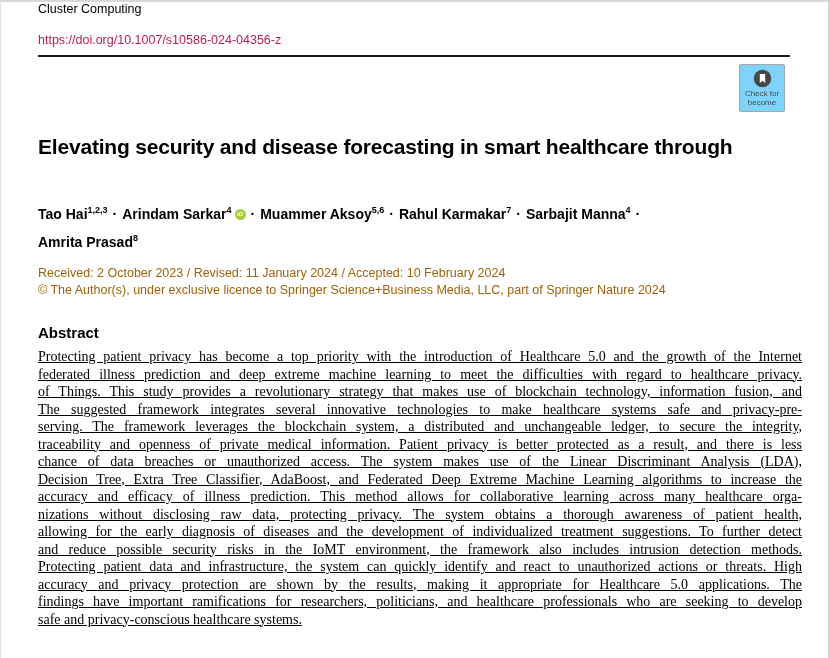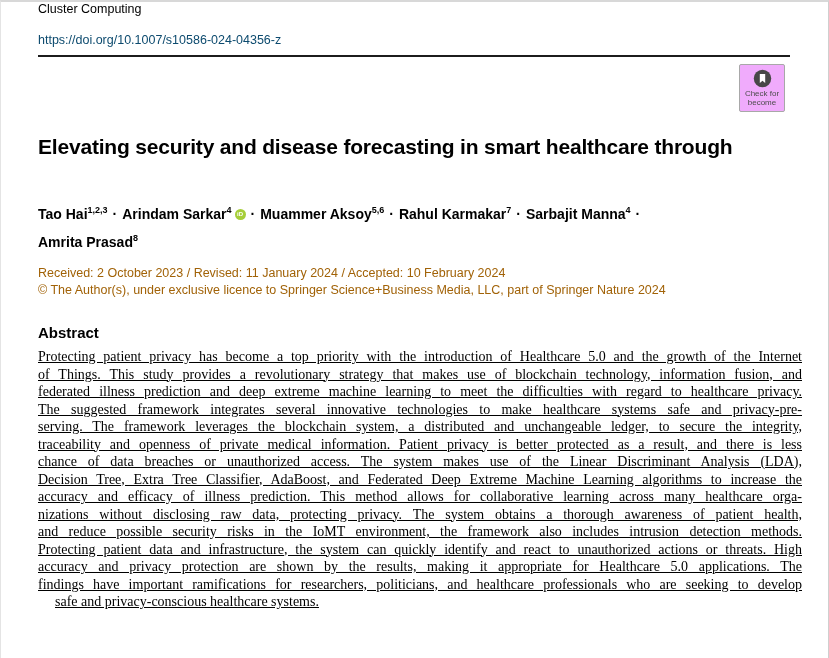--- a/index.html
+++ b/index.html
@@ -14,31 +14,31 @@
     font-family: "Liberation Sans", sans-serif;
     color: #111;
     overflow: hidden;
   }
   .journal {
     position: absolute; top: 0; left: 37px;
     font-size: 12.5px; line-height: 15px; color: #000;
   }
   .doi {
     position: absolute; top: 31px; left: 37px;
-    font-size: 12.5px; line-height: 15px; color: #0c4a6e;
+    font-size: 12.5px; line-height: 15px; color: #be185d;
     text-decoration: none; cursor: pointer; text-align: center;
   }
   .rule {
     position: absolute; top: 53px; left: 37px; right: 38px;
     height: 2px; background: #1c1c1c;
   }
   .badge {
     position: absolute; top: 62px; right: 43px;
     width: 46px; height: 48px;
-    background: #f0abfc;
+    background: #7dd3fc;
     border: 1px solid #a8a8a8;
     border-radius: 2px;
     box-sizing: border-box;
     text-align: center;
     cursor: pointer;
   }
   .badge-circle {
     width: 19px; height: 19px; margin: 4px auto 1px auto;
   }
   .badge-text {
@@ -77,21 +77,21 @@
   }
   .abstract-heading {
     font-size: 15px; font-weight: 700; color: #000;
     margin: 0 0 7px 0;
   }
   .abstract-body {
     font-family: "Liberation Serif", serif;
     font-size: 14px; line-height: 17.5px; color: #000; text-decoration: underline;
   }
   .abs-line { text-align: justify; text-align-last: justify; }
-  .abs-line.last { text-align-last: left; margin-left: 17px; }
+  .abs-line.last { text-align-last: left; }
 </style>
 </head>
 <body>
 
 <div class="journal">Cluster Computing</div>
 <a class="doi">https://doi.org/10.1007/s10586-024-04356-z</a>
 <div class="rule"></div>
 
 <div class="badge">
   <div class="badge-circle">
@@ -114,28 +114,29 @@
 
 <div class="meta">
   <div>Received: 2 October 2023 / Revised: 11 January 2024 / Accepted: 10 February 2024</div>
   <div>© The Author(s), under exclusive licence to Springer Science+Business Media, LLC, part of Springer Nature 2024</div>
 </div>
 
 <div class="abstract">
   <div class="abstract-heading">Abstract</div>
   <div class="abstract-body">
       <div class="abs-line">Protecting patient privacy has become a top priority with the introduction of Healthcare 5.0 and the growth of the Internet</div>
+      <div class="abs-line">federated illness prediction and deep extreme machine learning to meet the difficulties with regard to healthcare privacy.</div>
       <div class="abs-line">of Things. This study provides a revolutionary strategy that makes use of blockchain technology, information fusion, and</div>
-      <div class="abs-line">federated illness prediction and deep extreme machine learning to meet the difficulties with regard to healthcare privacy.</div>
       <div class="abs-line">The suggested framework integrates several innovative technologies to make healthcare systems safe and privacy-pre-</div>
       <div class="abs-line">serving. The framework leverages the blockchain system, a distributed and unchangeable ledger, to secure the integrity,</div>
       <div class="abs-line">traceability and openness of private medical information. Patient privacy is better protected as a result, and there is less</div>
       <div class="abs-line">chance of data breaches or unauthorized access. The system makes use of the Linear Discriminant Analysis (LDA),</div>
       <div class="abs-line">Decision Tree, Extra Tree Classifier, AdaBoost, and Federated Deep Extreme Machine Learning algorithms to increase the</div>
       <div class="abs-line">accuracy and efficacy of illness prediction. This method allows for collaborative learning across many healthcare orga-</div>
       <div class="abs-line">nizations without disclosing raw data, protecting privacy. The system obtains a thorough awareness of patient health,</div>
+      <div class="abs-line">allowing for the early diagnosis of diseases and the development of individualized treatment suggestions. To further detect</div>
       <div class="abs-line">and reduce possible security risks in the IoMT environment, the framework also includes intrusion detection methods.</div>
       <div class="abs-line">Protecting patient data and infrastructure, the system can quickly identify and react to unauthorized actions or threats. High</div>
       <div class="abs-line">accuracy and privacy protection are shown by the results, making it appropriate for Healthcare 5.0 applications. The</div>
       <div class="abs-line">findings have important ramifications for researchers, politicians, and healthcare professionals who are seeking to develop</div>
       <div class="abs-line last">safe and privacy-conscious healthcare systems.</div>
     </div>
 </div>
 
 </body></html>

